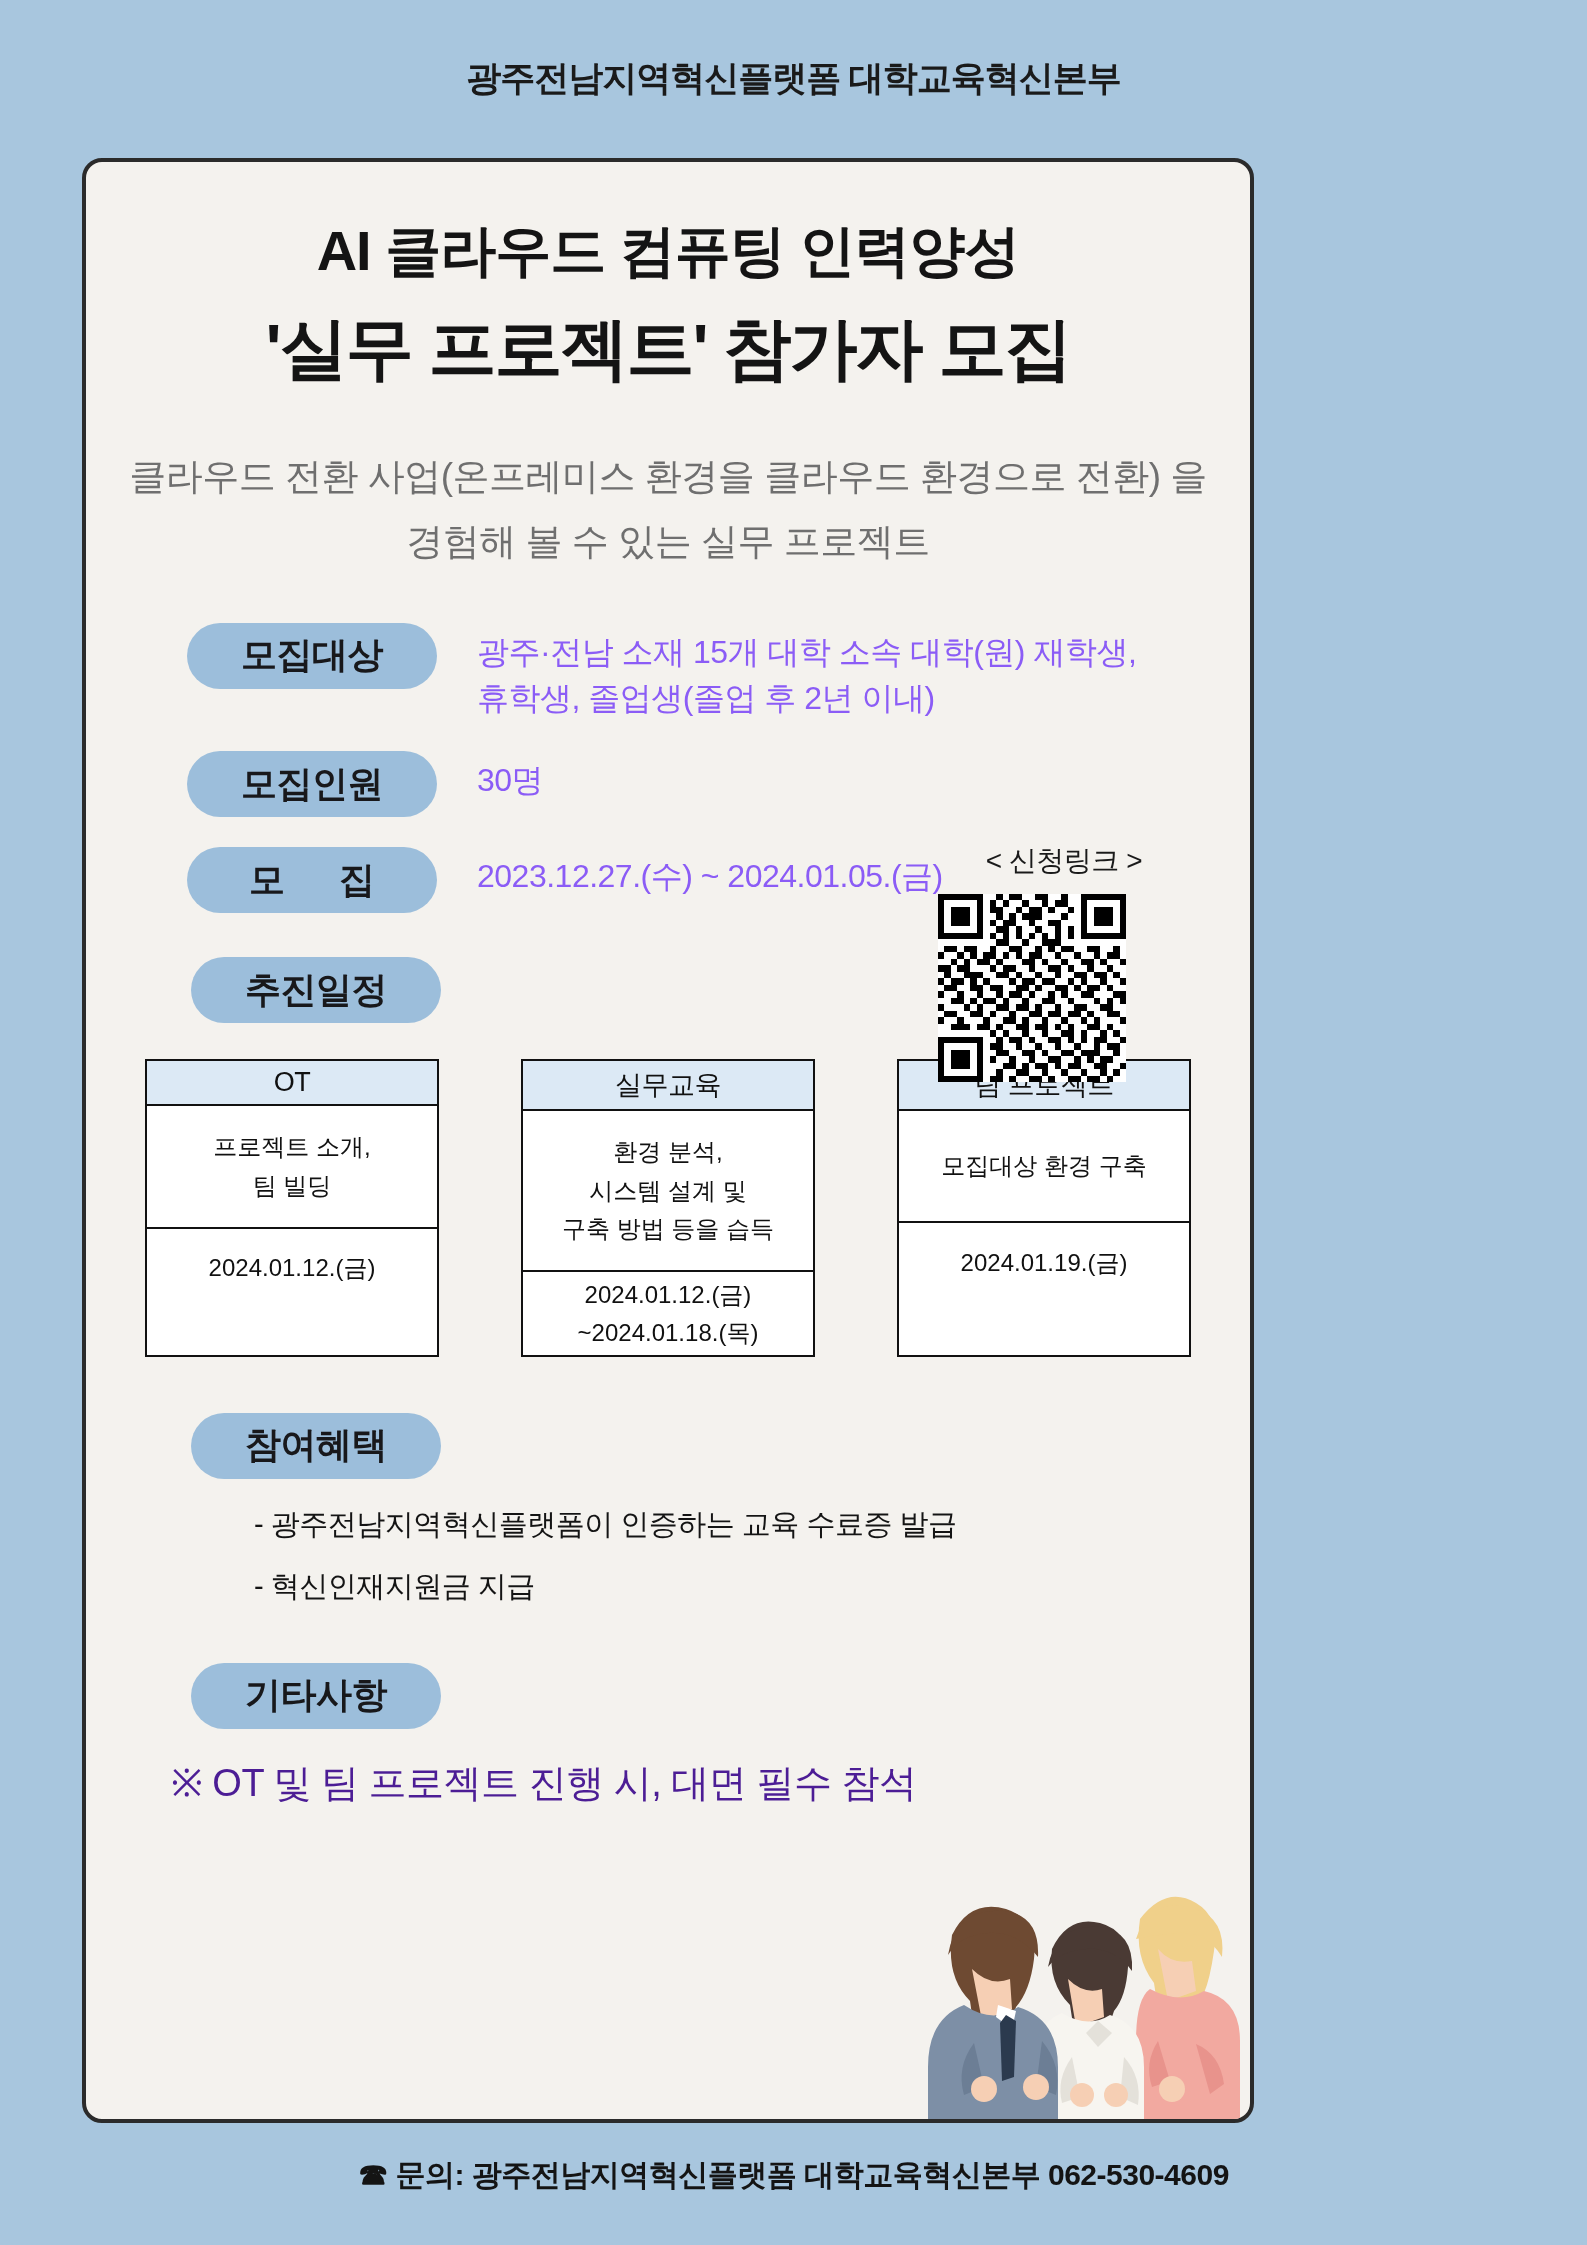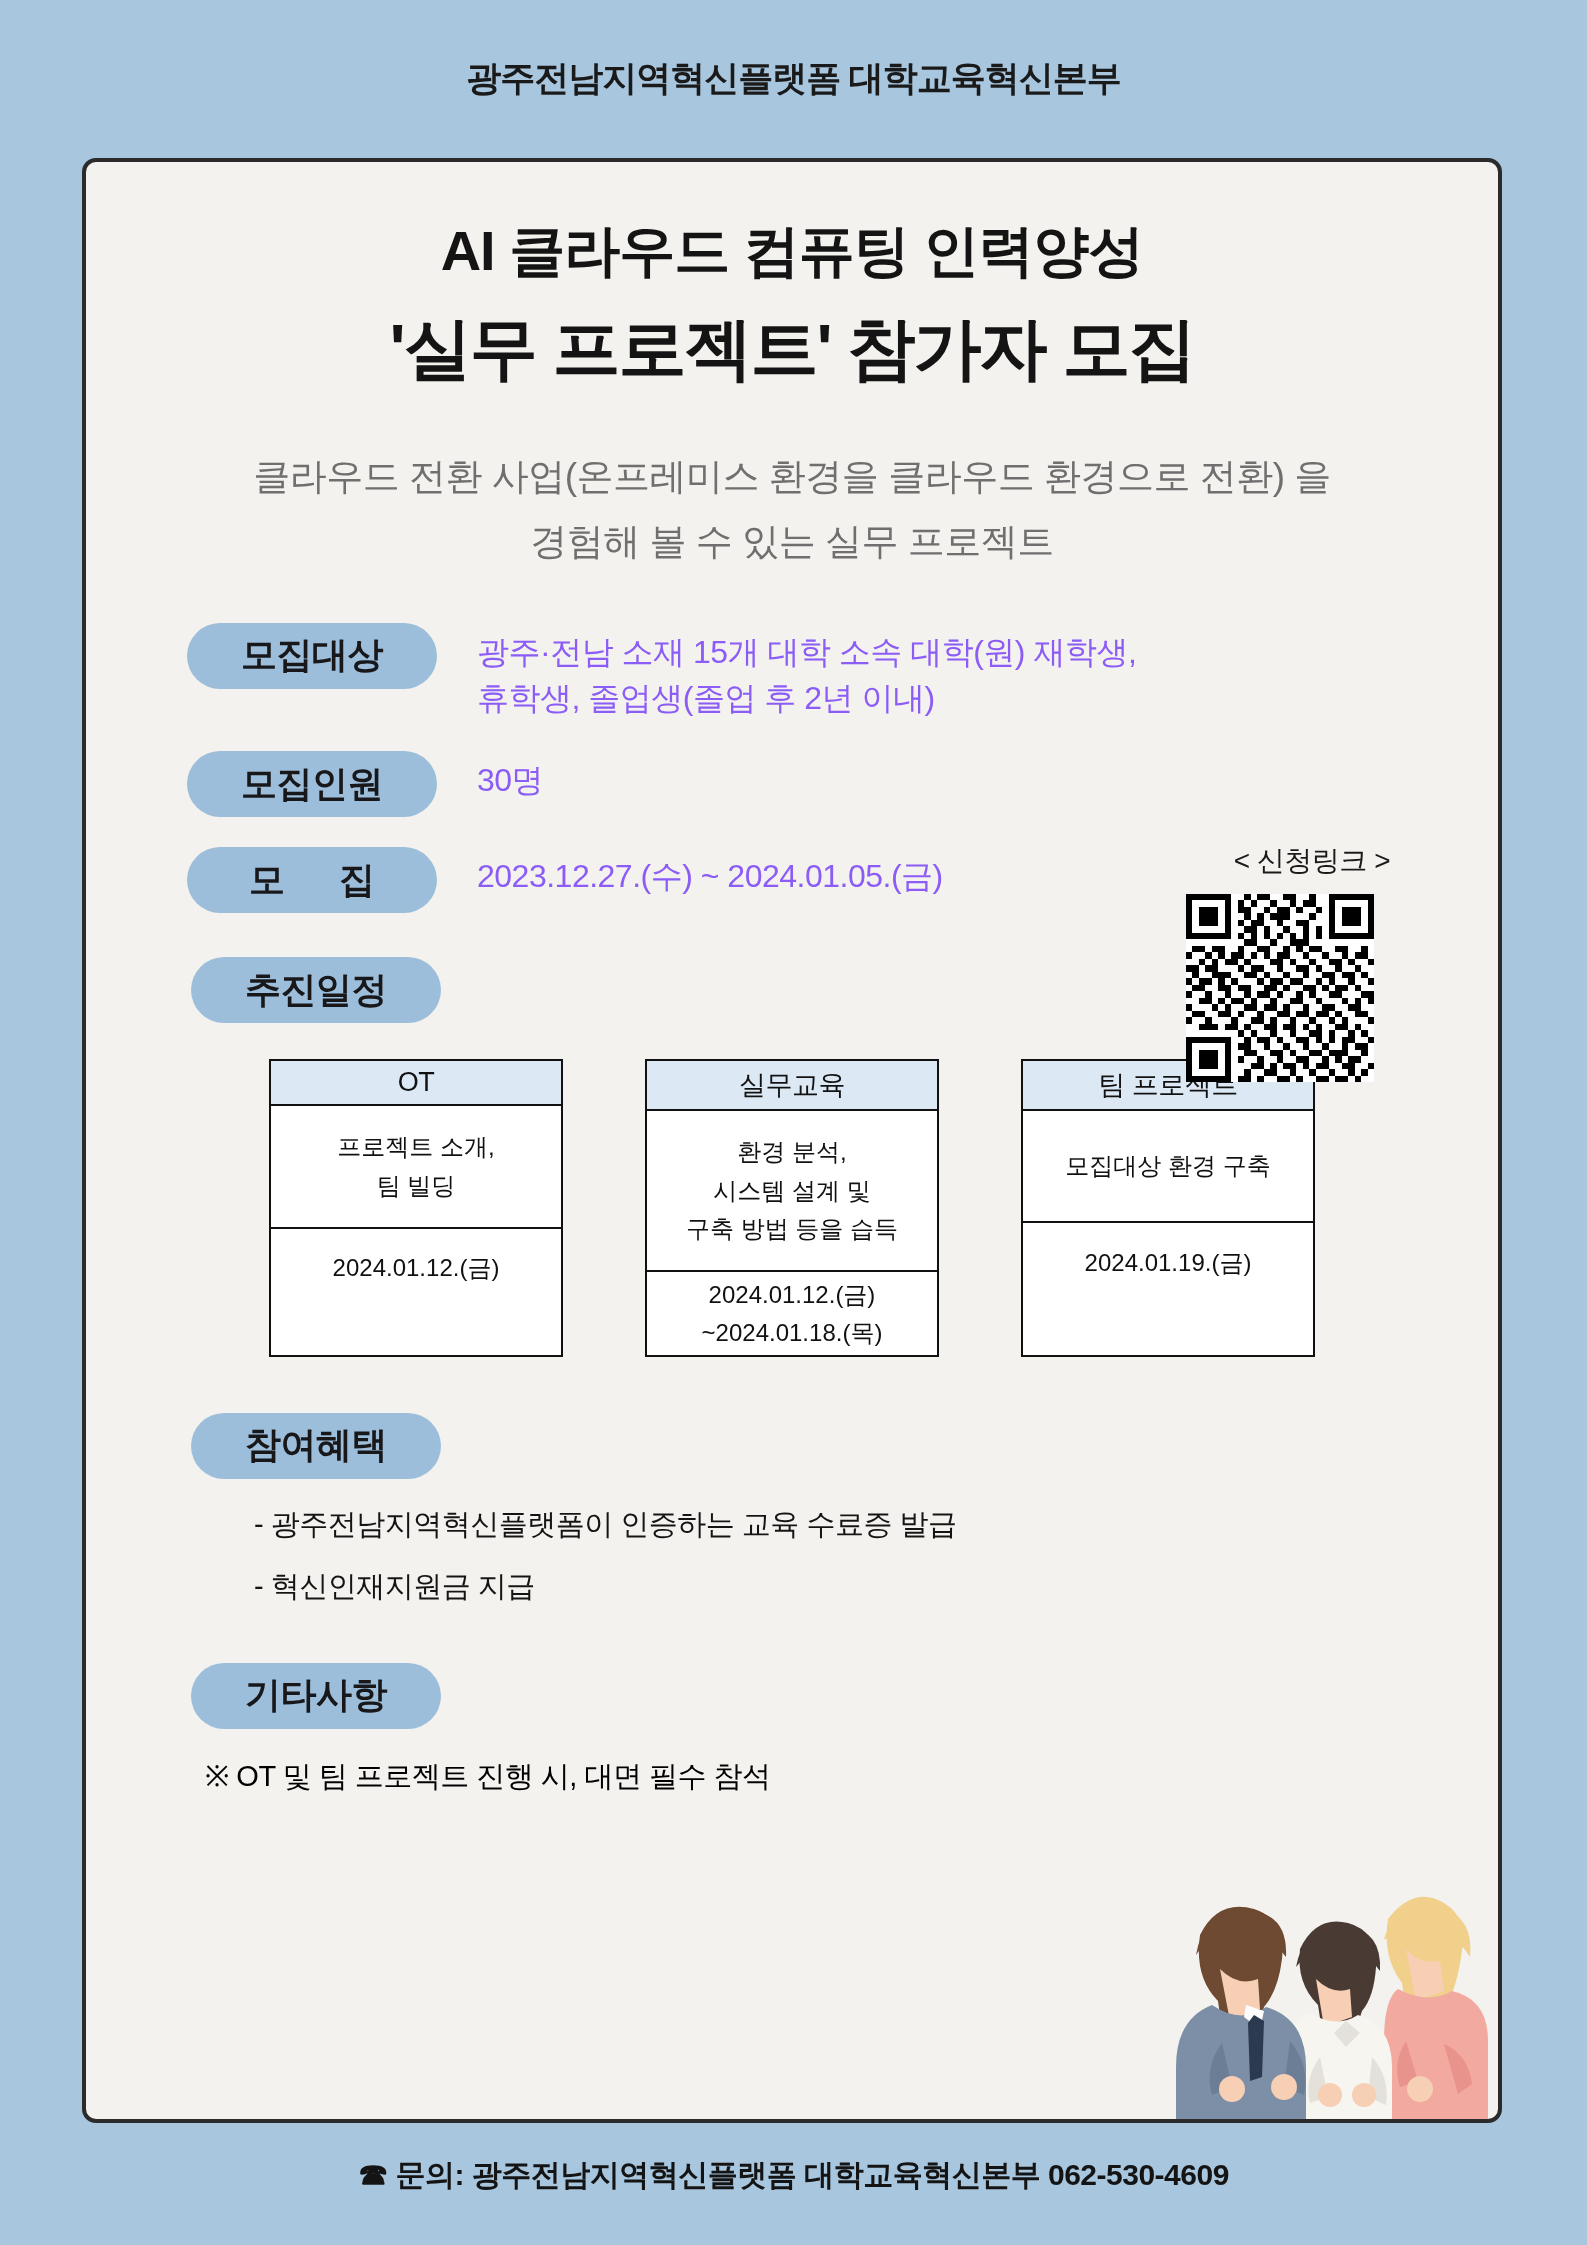--- a/index.html
+++ b/index.html
@@ -19,25 +19,25 @@
     font-size: 35px;
     font-weight: bold;
     color: #1a1a1a;
     padding-top: 55px;
     letter-spacing: -1px;
   }
   .card {
     position: absolute;
     left: 82px;
     top: 158px;
-    width: 1420px;
+    width: 1172px;
     height: 1965px;
     background: #f4f2ee;
     border: 4px solid #2b2b2b;
-    border-radius: 14px;
+    border-radius: 20px;
     box-sizing: border-box;
     overflow: hidden;
   }
   .title-block {
     text-align: center;
     margin-top: 52px;
   }
   .title-line1 {
     font-size: 56px;
     font-weight: bold;
@@ -172,24 +172,24 @@
     padding-left: 168px;
     margin-top: 26px;
   }
   .bullet {
     font-size: 29px;
     color: #141414;
     margin-bottom: 22px;
     letter-spacing: -0.5px;
   }
   .note {
-    padding-left: 119px;
+    padding-left: 85px;
     margin-top: 26px;
-    font-size: 29px;
-    color: #000000;
+    font-size: 38px;
+    color: #4c1d95;
     letter-spacing: -0.5px;
   }
   .footer {
     position: absolute;
     left: 0;
     right: 0;
     top: 2155px;
     text-align: center;
     font-size: 30px;
     font-weight: bold;

